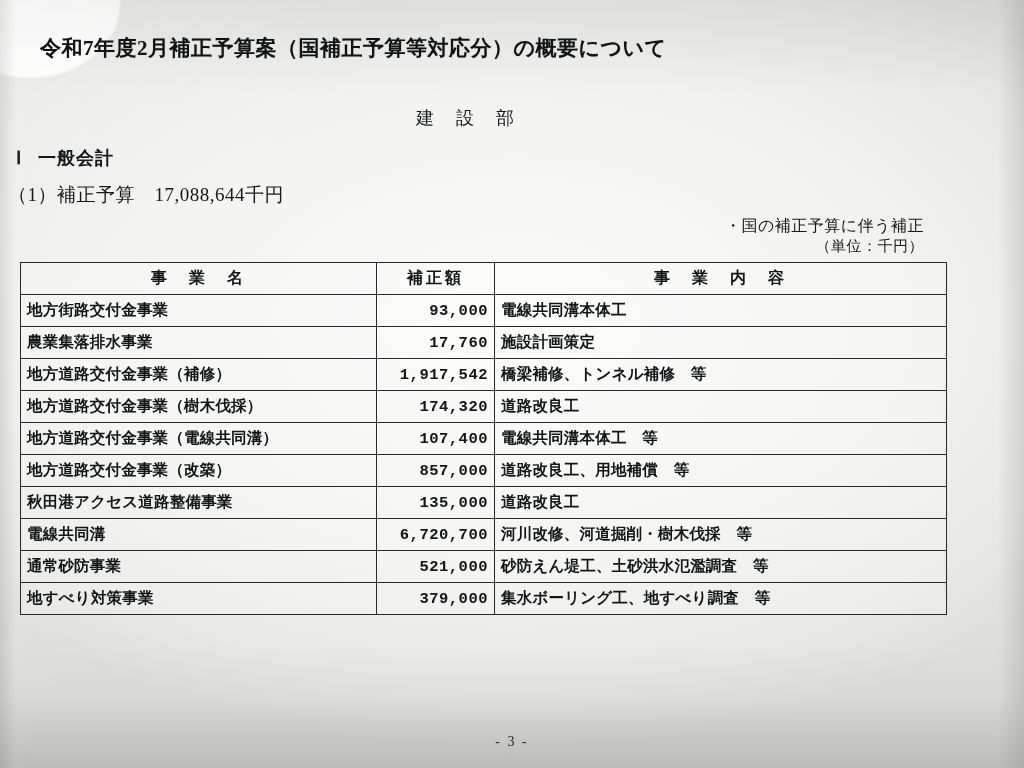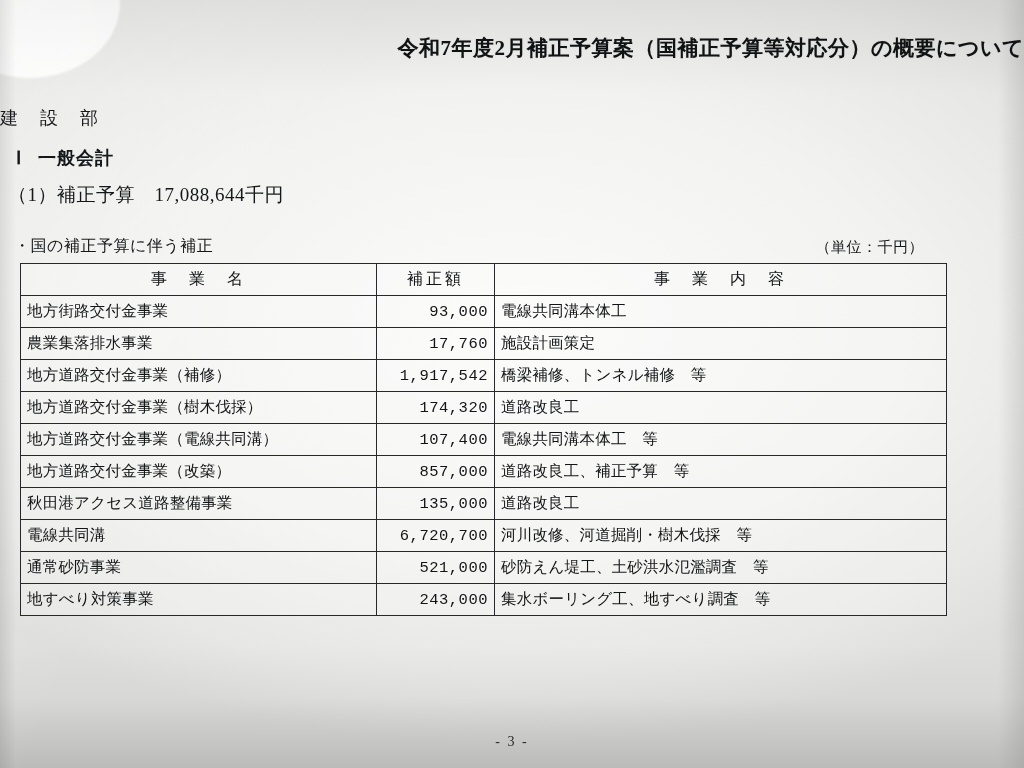--- a/index.html
+++ b/index.html
@@ -63,32 +63,32 @@
   }
 
   .content {
     position: relative;
     z-index: 2;
     padding: 0;
     color: #15171a;
   }
 
   .doc-title {
-    text-align: right;
+    text-align: left;
     font-weight: bold;
     font-size: 21px;
     letter-spacing: 0.5px;
     margin: 34px 0 0 0;
     padding-left: 40px;
     color: #101214;
     text-shadow: 0 0 1px rgba(0,0,0,0.18);
   }
 
   .dept-line {
-    text-align: left;
+    text-align: center;
     font-size: 18px;
     margin: 44px 92px 0 0;
     letter-spacing: 2px;
     color: #16181b;
   }
 
   .section-heading {
     font-size: 18px;
     font-weight: bold;
     margin: 16px 0 0 0;
@@ -104,37 +104,38 @@
     font-size: 19px;
     font-weight: normal;
     margin: 12px 0 0 8px;
     letter-spacing: 0.5px;
   }
 
   .note-row {
     display: flex;
     align-items: flex-end;
     justify-content: space-between;
-    margin: 28px 100px 0 14px;
+    margin: 8px 100px 0 14px;
     font-size: 16px;
+    flex-direction: column;
   }
   .note-left { letter-spacing: 0.5px; }
   .note-right { font-size: 15px; letter-spacing: 0.5px; }
 
   table.budget {
     margin: 6px 0 0 20px;
     width: 926px;
     border-collapse: collapse;
     table-layout: fixed;
     background: rgba(255,255,255,0.22);
   }
   table.budget th, table.budget td {
     border: 1px solid #26282b;
     font-size: 15.5px;
-    font-weight: normal;
+    font-weight: bold;
     padding: 4px 6px;
     height: 23px;
     color: #121416;
     white-space: nowrap;
     overflow: hidden;
   }
   table.budget thead th {
     text-align: center;
     letter-spacing: 3px;
     font-size: 16px;
@@ -225,40 +226,40 @@
             <td class="detail">道路改良工</td>
           </tr>
           <tr>
             <td class="name">地方道路交付金事業（電線共同溝）</td>
             <td class="amount">107,400</td>
             <td class="detail">電線共同溝本体工　等</td>
           </tr>
           <tr>
             <td class="name">地方道路交付金事業（改築）</td>
             <td class="amount">857,000</td>
-            <td class="detail">道路改良工、補正予算　等</td>
+            <td class="detail">道路改良工、用地補償　等</td>
           </tr>
           <tr>
             <td class="name">秋田港アクセス道路整備事業</td>
             <td class="amount">135,000</td>
             <td class="detail">道路改良工</td>
           </tr>
           <tr>
             <td class="name">電線共同溝</td>
             <td class="amount">6,720,700</td>
             <td class="detail">河川改修、河道掘削・樹木伐採　等</td>
           </tr>
           <tr>
             <td class="name">通常砂防事業</td>
             <td class="amount">521,000</td>
             <td class="detail">砂防えん堤工、土砂洪水氾濫調査　等</td>
           </tr>
           <tr>
             <td class="name">地すべり対策事業</td>
-            <td class="amount">243,000</td>
+            <td class="amount">379,000</td>
             <td class="detail">集水ボーリング工、地すべり調査　等</td>
           </tr>
         </tbody>
     </table>
 
   </div>
 
   <div class="page-number">- 3 -</div>
 </div>
 

